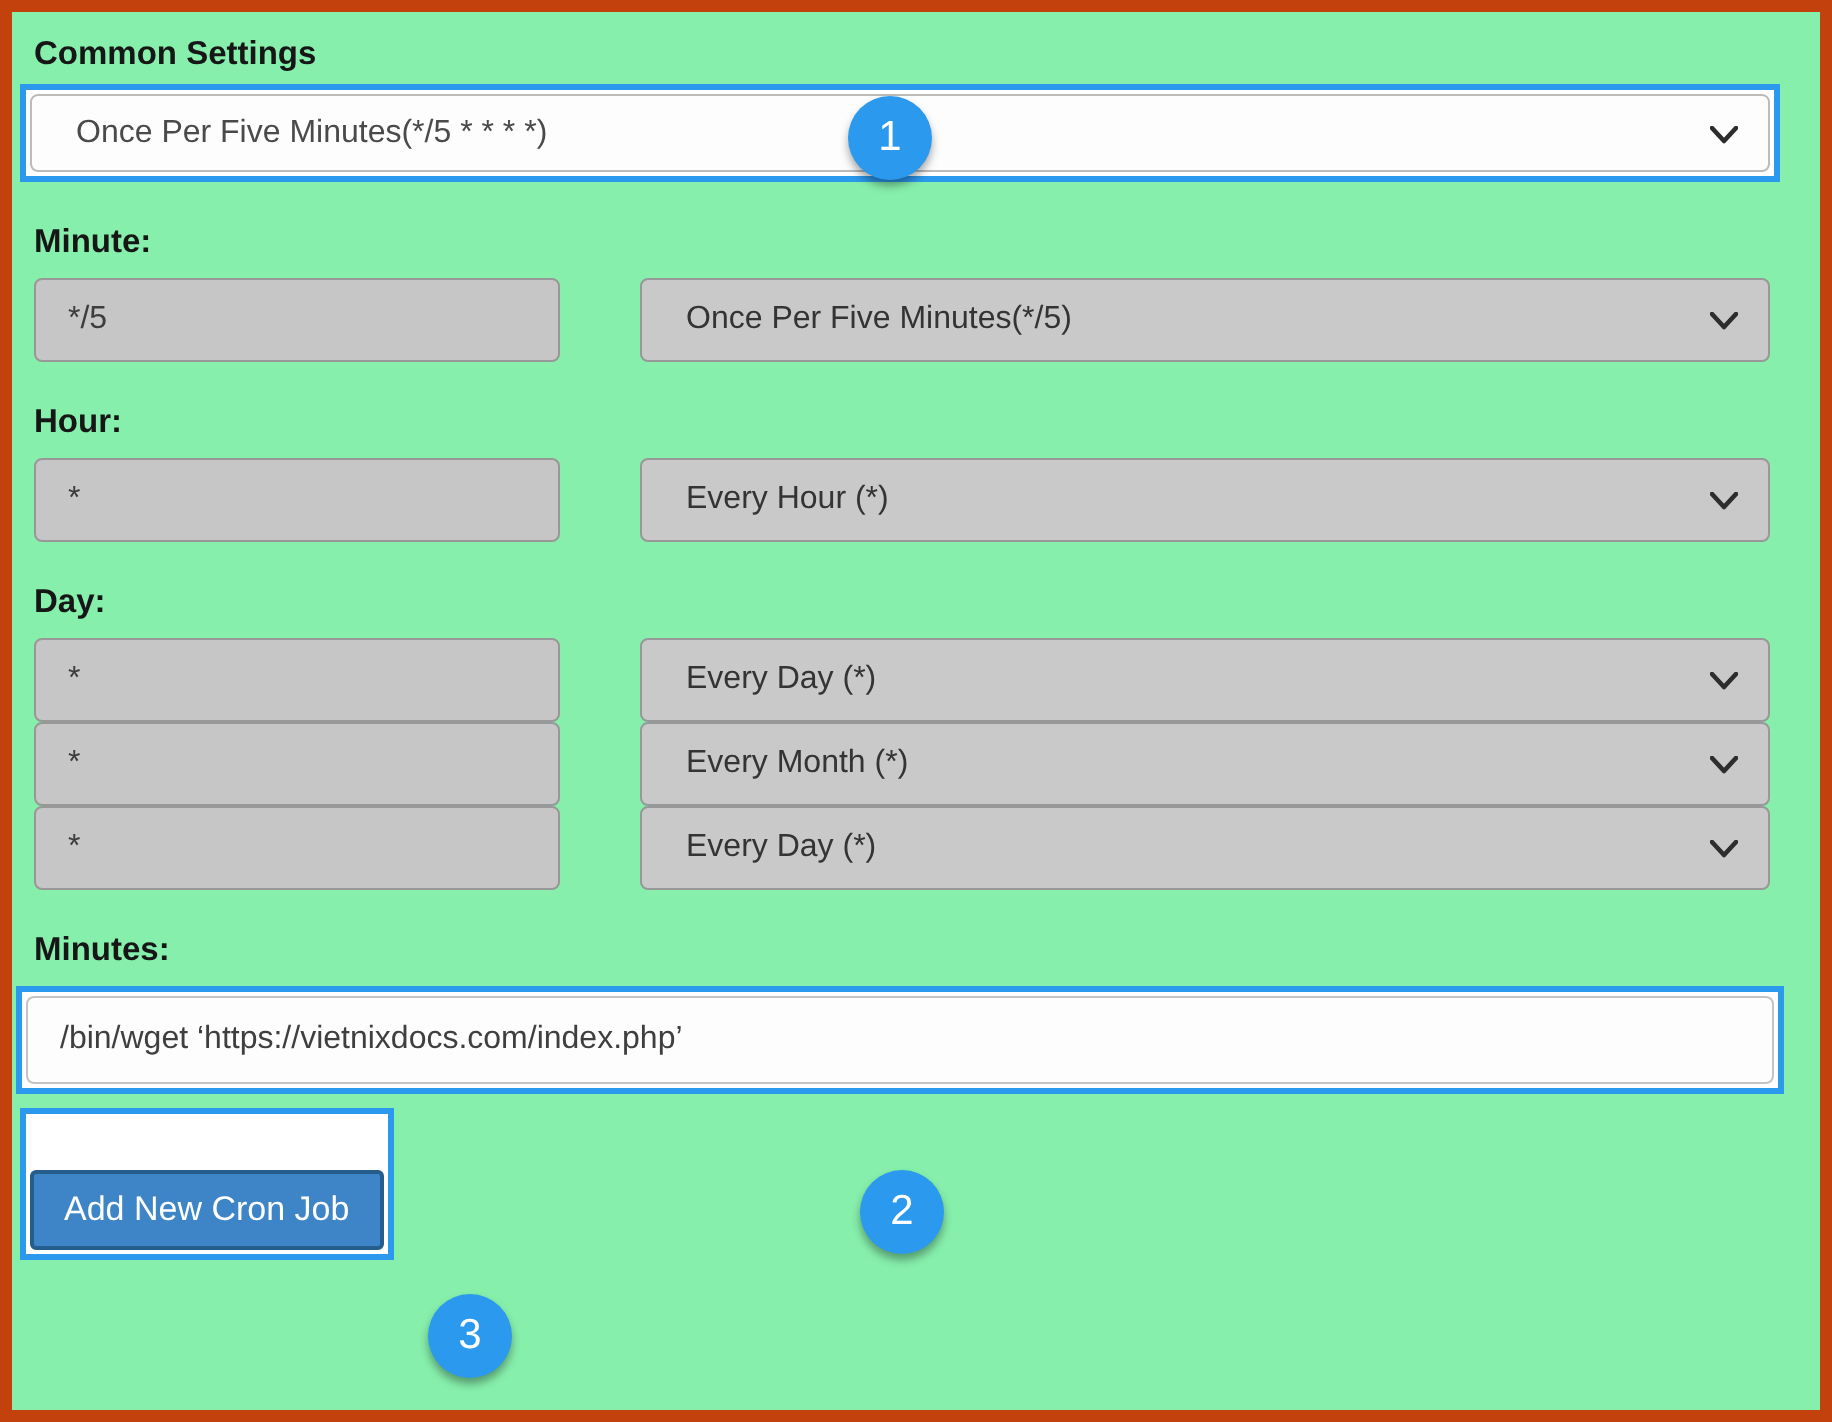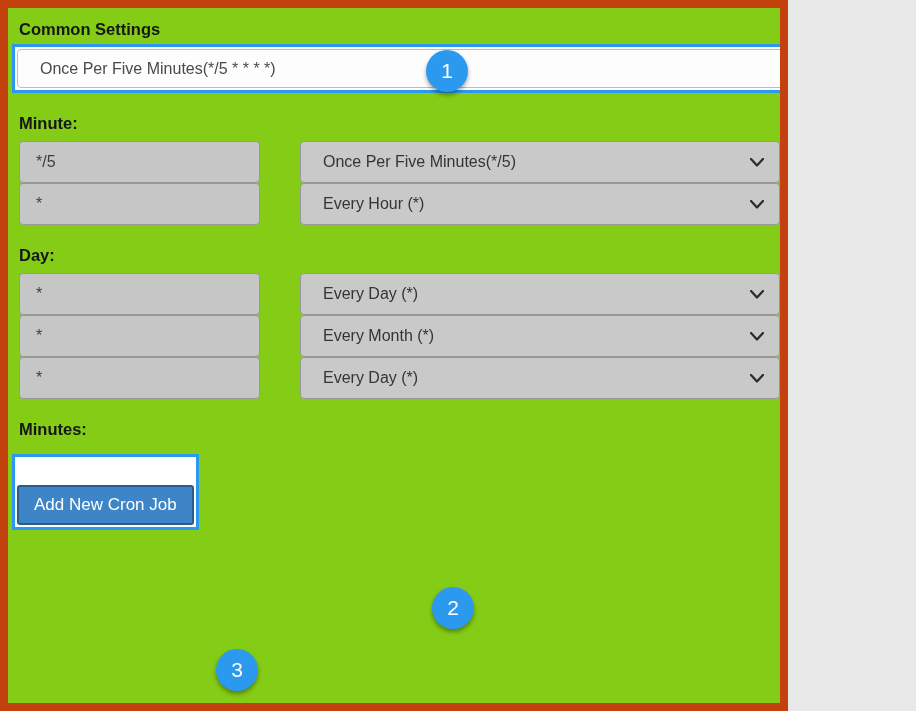--- a/index.html
+++ b/index.html
@@ -1,23 +1,23 @@
 <!DOCTYPE html>
 <html><head>
 <meta charset="utf-8">
 <style>
   * { box-sizing: border-box; }
   html,body { margin:0; padding:0; background:#e8e8e8; }
   body { font-family: "Liberation Sans", "DejaVu Sans", sans-serif; }
 
   .frame {
     position: relative;
-    width: 788px; height: 711px;
-    border: 8px solid #c2410c;
-    background: #84cc16;
+    width: 916px; height: 711px;
+    border: 6px solid #c2410c;
+    background: #86efac;
     overflow: hidden;
   }
 
   .section-label {
     margin: 10px 0 4px 11px;
     font-size: 16.5px; font-weight: 600; color: #161616;
     line-height: 22px;
   }
 
   
@@ -146,20 +146,21 @@
       <span>Once Per Five Minutes(*/5)</span>
       <span class="chevron">
         <svg width="14" height="9" viewBox="0 0 14 9">
             <polyline points="1,1 7,7.5 13,1" fill="none" stroke="#2d2d2d" stroke-width="2.3" stroke-linecap="round" stroke-linejoin="round"></polyline>
           </svg>
       </span>
     </div>
   </div>
 
   
+  <div class="row-label">Hour:</div>
   <div class="row-fields">
     <input class="dim-input" type="text" value="*" style="">
     <div class="dim-select">
       <span>Every Hour (*)</span>
       <span class="chevron">
         <svg width="14" height="9" viewBox="0 0 14 9">
             <polyline points="1,1 7,7.5 13,1" fill="none" stroke="#2d2d2d" stroke-width="2.3" stroke-linecap="round" stroke-linejoin="round"></polyline>
           </svg>
       </span>
     </div>
@@ -200,20 +201,23 @@
       <span class="chevron">
         <svg width="14" height="9" viewBox="0 0 14 9">
             <polyline points="1,1 7,7.5 13,1" fill="none" stroke="#2d2d2d" stroke-width="2.3" stroke-linecap="round" stroke-linejoin="round"></polyline>
           </svg>
       </span>
     </div>
   </div>
 
   
   <div class="row-label">Minutes:</div>
+  <div class="annot annot-command">
+    <input class="command-input" type="text" value="/bin/wget ‘https://vietnixdocs.com/index.php’" style="">
+  </div>
   <div class="badge badge-2">2</div>
 
   
   <div class="annot annot-button">
     <button class="add-btn">Add New Cron Job</button>
   </div>
   <div class="badge badge-3">3</div>
 
 </div>
 

